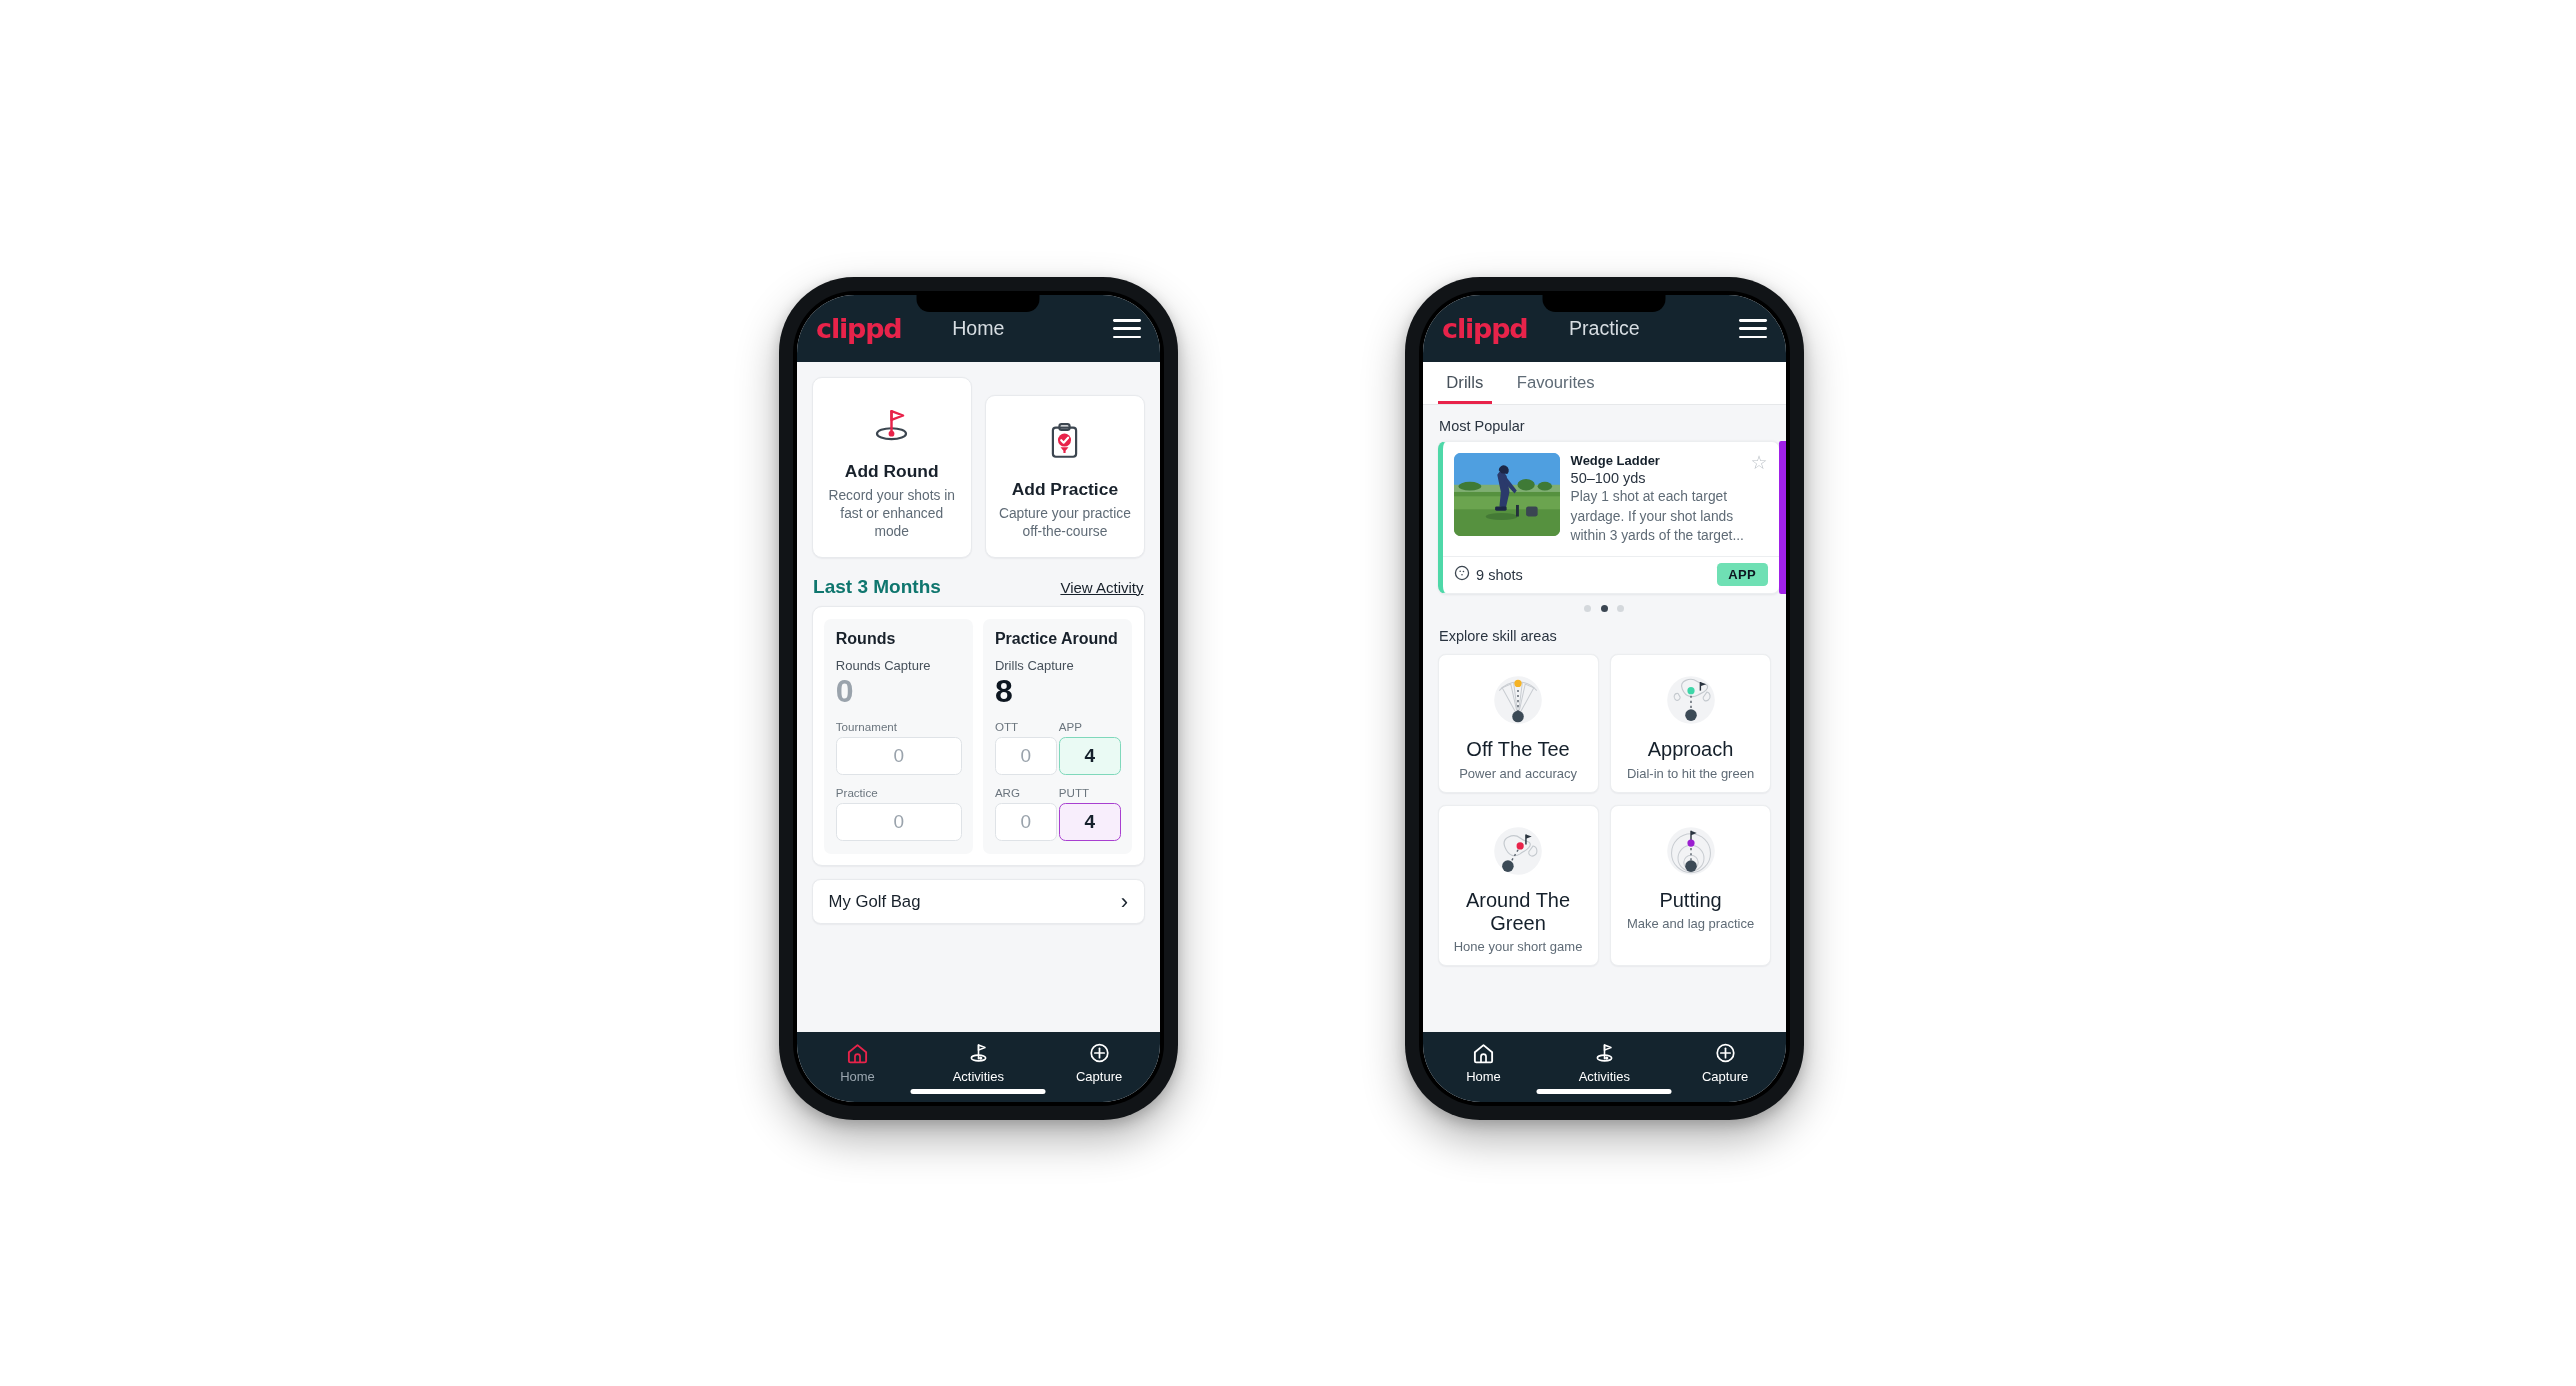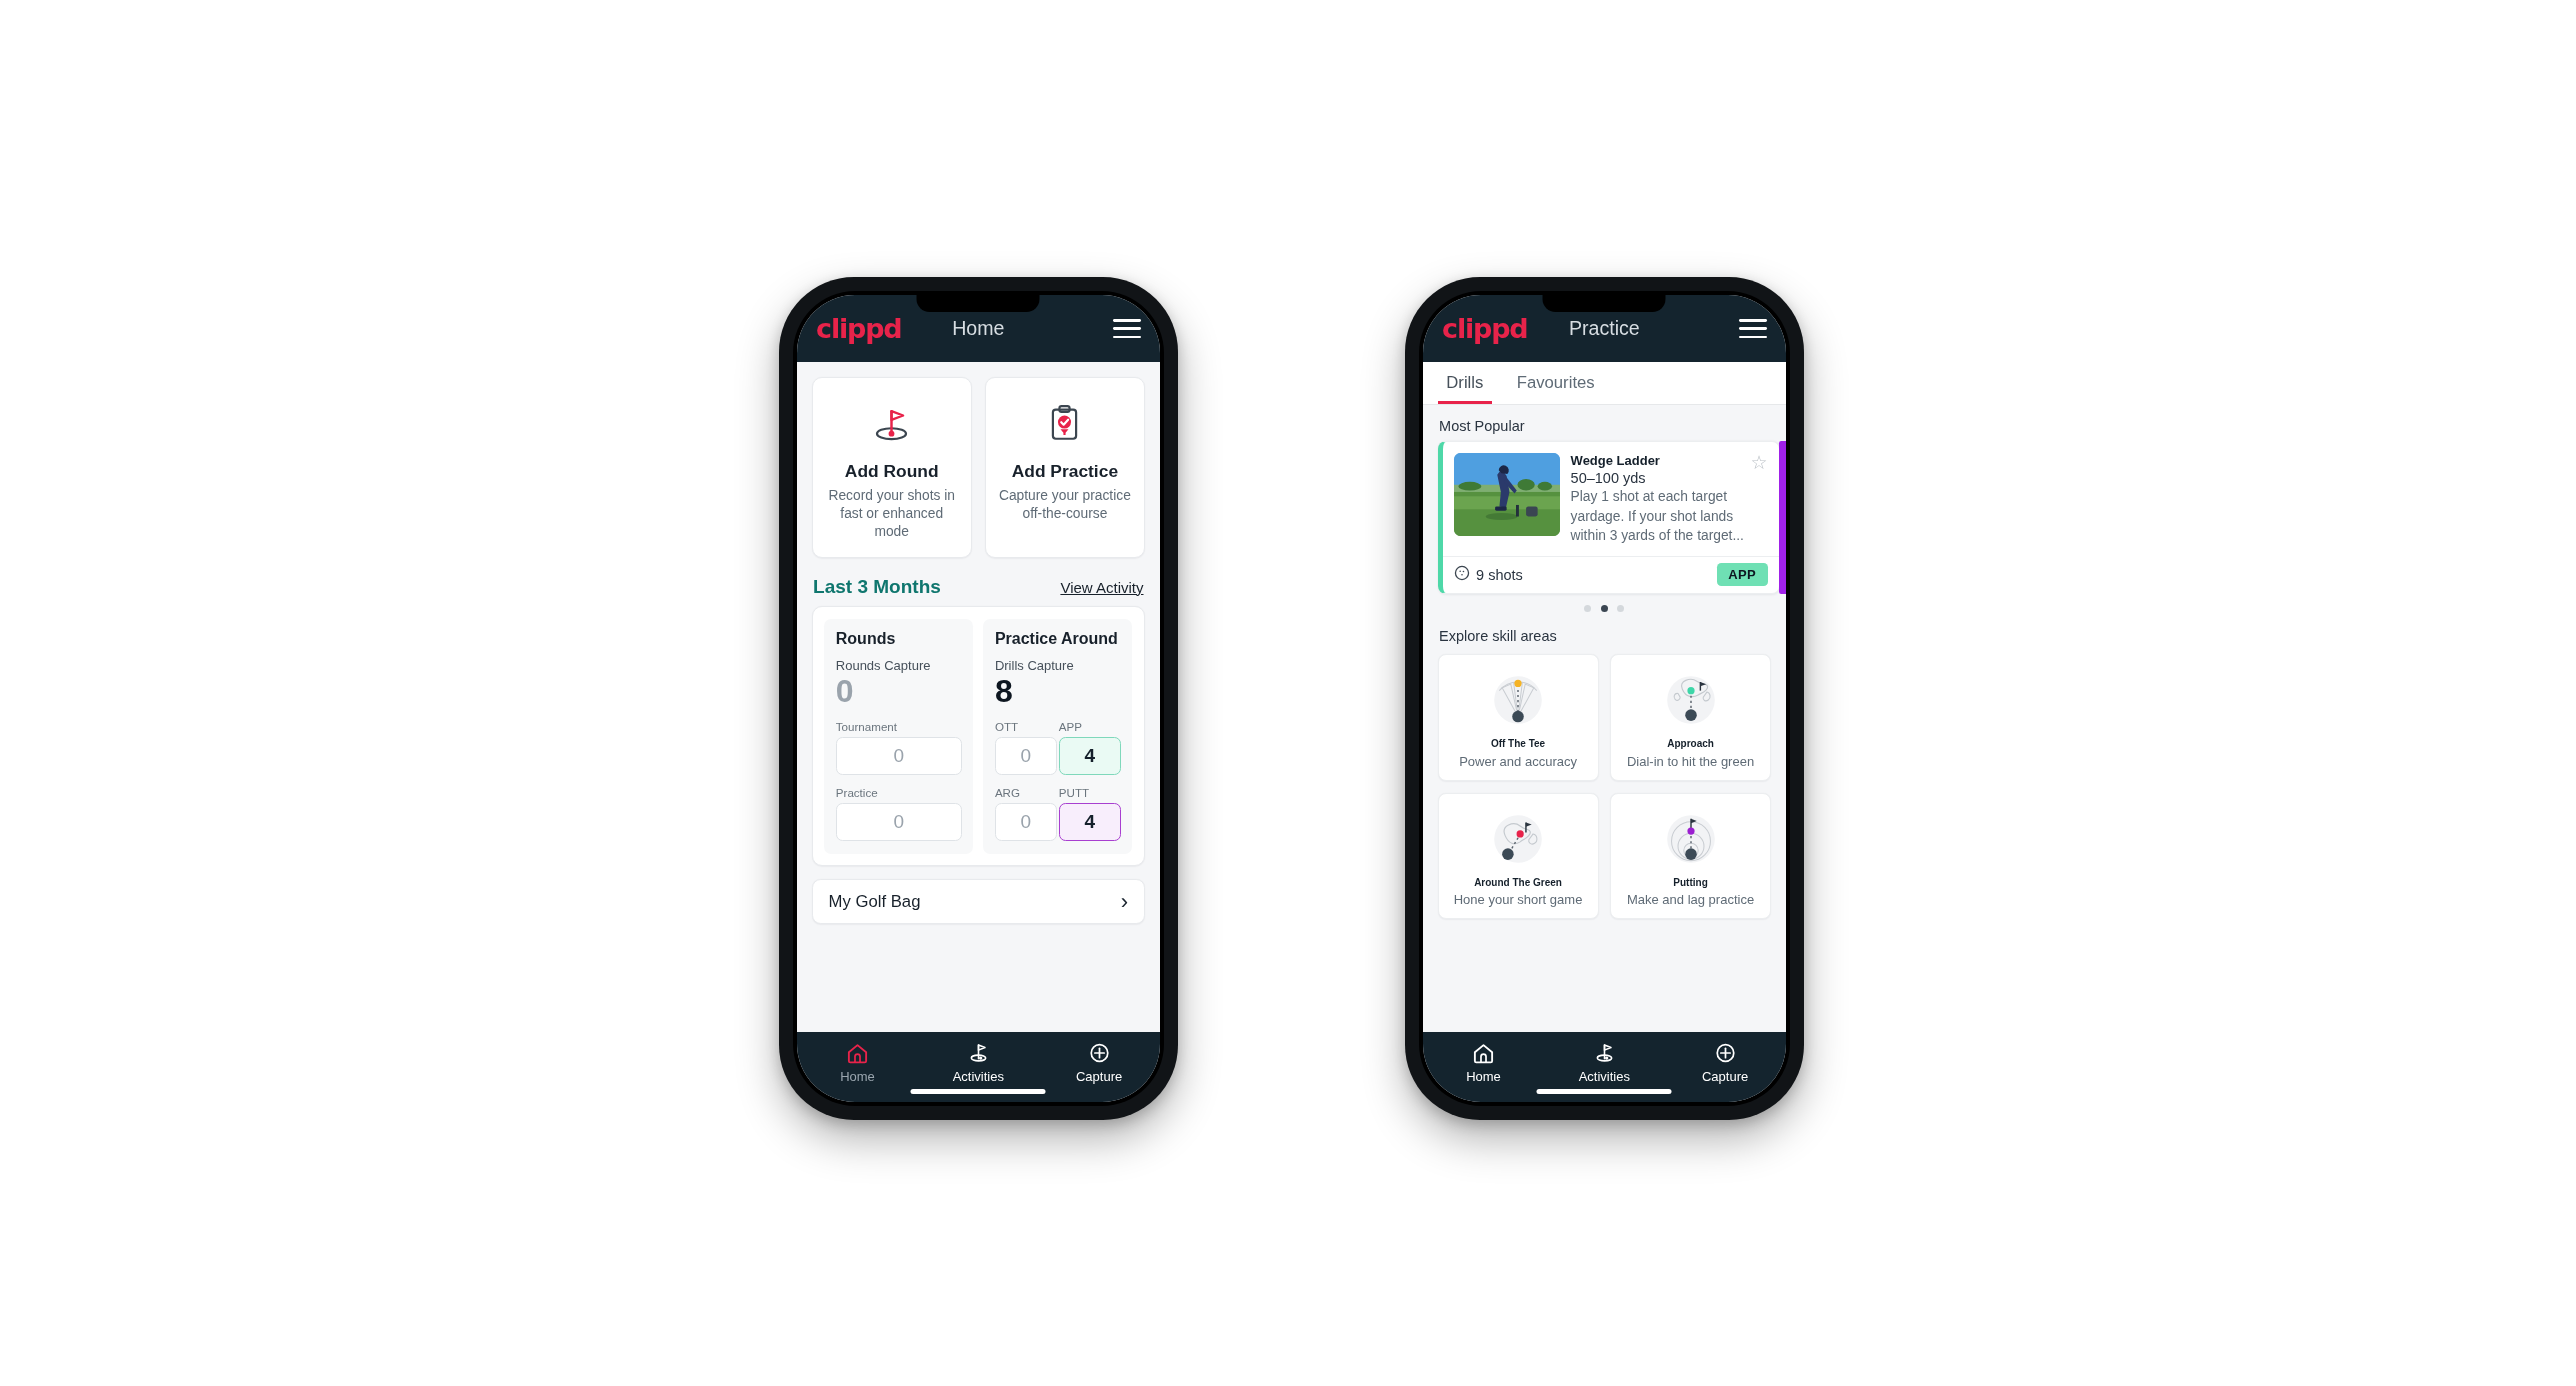--- a/index.html
+++ b/index.html
@@ -49,21 +49,21 @@
   .hamburger{
     margin-left:auto;width:27.5px;height:19px;display:flex;flex-direction:column;
     justify-content:space-between;z-index:2;
   }
   .hamburger span{display:block;height:2.5px;background:#ffffff;border-radius:1.4px;}
 
   
   .body{flex:1 1 auto;overflow:hidden;background:#f5f6f8;}
 
   
-  .quick-row{display:flex;gap:13px;padding:14.5px 14.5px 0 14.5px;}
+  .quick-row{display:flex;gap:13px;padding:14.5px 14.5px 0 14.5px;align-items:flex-end;}
   .quick-card{
     flex:1;background:#fff;border:0.7px solid #e8eaed;border-radius:10px;
     padding:19px 8.7px 16px 8.7px;text-align:center;box-sizing:border-box;
     box-shadow:0 0.7px 1.4px rgba(16,24,40,.05);
   }
   .quick-icon{height:54px;display:flex;align-items:center;justify-content:center;}
   .quick-title{font-size:17.4px;font-weight:700;color:#18212b;margin-top:10px;}
   .quick-sub{font-size:13.8px;color:#5f6b76;line-height:1.3;margin-top:5.8px;}
 
   .section-head{
@@ -151,21 +151,21 @@
   .dot.on{background:#3b4652;}
   .skill-grid{
     display:grid;grid-template-columns:1fr 1fr;gap:11.6px;padding:2.9px 14.5px 0 14.5px;
   }
   .skill-card{
     background:#fff;border:0.7px solid #eceef0;border-radius:8px;
     padding:10px 5.8px 11.6px 5.8px;text-align:center;box-sizing:border-box;
     box-shadow:0 0.7px 1.4px rgba(16,24,40,.05);
   }
   .skill-ico{height:70px;display:flex;align-items:center;justify-content:center;}
-  .skill-name{font-size:10px;font-weight:700;color:#15202b;margin-top:2.9px;}
+  .skill-name{font-size:20px;font-weight:400;color:#15202b;margin-top:2.9px;}
   .skill-sub{font-size:13px;color:#5f6b76;margin-top:4.3px;}
 
   
   .navbar{
     background:#14242e;flex:0 0 70px;height:70px;display:flex;align-items:flex-start;
     padding-top:8.7px;box-sizing:border-box;position:relative;
   }
   .nav-item{flex:1;text-align:center;}
   .nav-ico{height:26px;display:flex;align-items:center;justify-content:center;}
   .nav-lbl{font-size:13px;margin-top:2.9px;}

